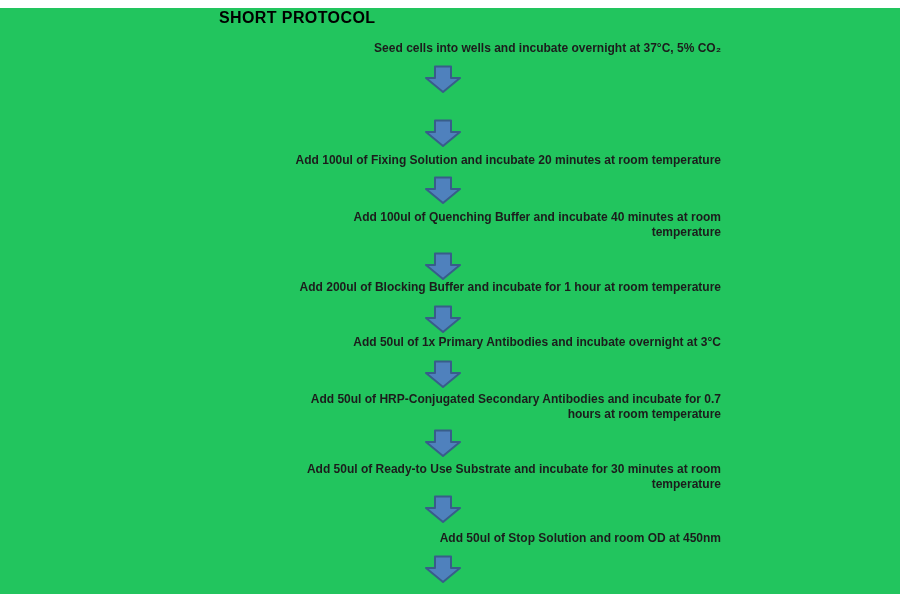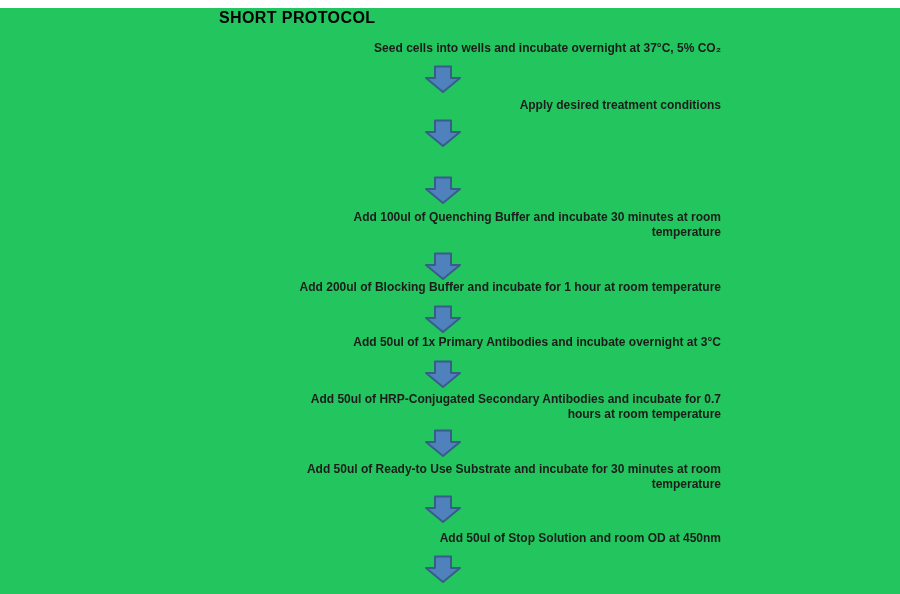--- a/index.html
+++ b/index.html
@@ -53,32 +53,32 @@
 <div class="canvas">
 
   <h1 class="title">SHORT PROTOCOL</h1>
 
   <div class="step" style="top:33px">Seed cells into wells and incubate overnight at 37°C, 5% CO₂</div>
 
   <svg class="arrow" style="top:57px" viewBox="0 0 38 29">
     <path d="M11 1.5 H27 V13 H36 L19 27 L2 13 H11 Z" stroke-width="2" stroke-linejoin="round" fill="#4f81bd" stroke="#385d8a"></path>
   </svg>
 
-  <div class="step" style="top:90px">Apply desired treatment conditions</div>
 
   <svg class="arrow" style="top:111px" viewBox="0 0 38 29">
     <path d="M11 1.5 H27 V13 H36 L19 27 L2 13 H11 Z" stroke-width="2" stroke-linejoin="round" fill="#4f81bd" stroke="#385d8a"></path>
   </svg>
 
+  <div class="step" style="top:145px">Add 100ul of Fixing Solution and incubate 20 minutes at room temperature</div>
 
   <svg class="arrow" style="top:168px" viewBox="0 0 38 29">
     <path d="M11 1.5 H27 V13 H36 L19 27 L2 13 H11 Z" stroke-width="2" stroke-linejoin="round" fill="#4f81bd" stroke="#385d8a"></path>
   </svg>
 
-  <div class="step" style="top:202px">Add 100ul of Quenching Buffer and incubate 30 minutes at room
+  <div class="step" style="top:202px">Add 100ul of Quenching Buffer and incubate 40 minutes at room
 temperature</div>
 
   <svg class="arrow" style="top:244px" viewBox="0 0 38 29">
     <path d="M11 1.5 H27 V13 H36 L19 27 L2 13 H11 Z" stroke-width="2" stroke-linejoin="round" fill="#4f81bd" stroke="#385d8a"></path>
   </svg>
 
   <div class="step" style="top:272px">Add 200ul of Blocking Buffer and incubate for 1 hour at room temperature</div>
 
   <svg class="arrow" style="top:297px" viewBox="0 0 38 29">
     <path d="M11 1.5 H27 V13 H36 L19 27 L2 13 H11 Z" stroke-width="2" stroke-linejoin="round" fill="#4f81bd" stroke="#385d8a"></path>

